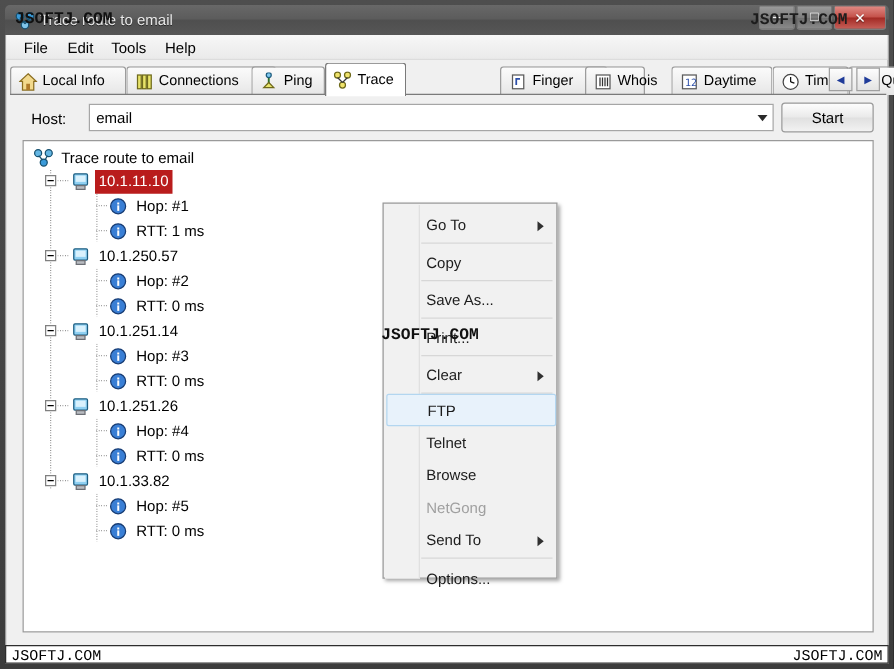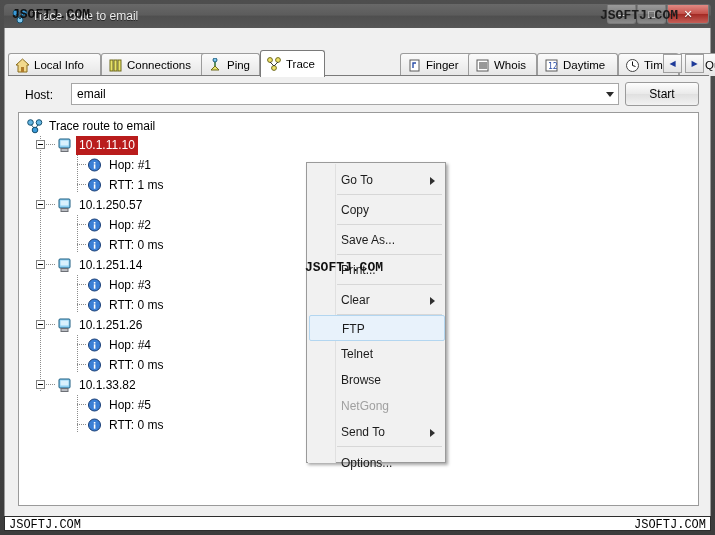--- a/index.html
+++ b/index.html
@@ -213,20 +213,26 @@
     <div class="wincontrol" id="btn-max">
       <span class="wc-glyph">□</span>
     </div>
     <div class="wincontrol" id="btn-close">
       <span class="wc-glyph">✕</span>
     </div>
   </div>
 
   <div id="client">
 
+    <div id="menubar">
+      <div class="menubar-item" style="left:8px">File</div>
+      <div class="menubar-item" style="left:43px">Edit</div>
+      <div class="menubar-item" style="left:78px">Tools</div>
+      <div class="menubar-item" style="left:121px">Help</div>
+    </div>
 
     <div id="tabstrip">
 
       <div class="tab" style="left:0px;width:93px;text-align:right;">
         <span class="ticon">
           <svg width="15" height="15" viewBox="0 0 15 15">
             <polygon points="7.5,1 14,7 12,7 12,14 3,14 3,7 1,7" fill="#f2d98c" stroke="#8a6d1f" stroke-width="1"></polygon>
             <rect x="6" y="9" width="3" height="5" fill="#b07b2a"></rect>
           </svg>
         </span>
@@ -272,21 +278,21 @@
       <div class="tab" style="left:392px;width:86px;">
         <span class="ticon">
           <svg width="15" height="15" viewBox="0 0 15 15">
             <rect x="3" y="2" width="9" height="11" fill="#fff" stroke="#5a5a5a"></rect>
             <path d="M6,10 L6,5 L9,5" fill="none" stroke="#2b4ea8" stroke-width="1.4"></path>
           </svg>
         </span>
         <span>Finger</span>
       </div>
 
-      <div class="tab" style="left:460px;width:69px;">
+      <div class="tab" style="left:460px;width:48px;">
         <span class="ticon">
           <svg width="15" height="15" viewBox="0 0 15 15">
             <rect x="2" y="2" width="11" height="11" fill="#fff" stroke="#5a5a5a"></rect>
             <line x1="5" y1="4" x2="5" y2="11" stroke="#333"></line>
             <line x1="7" y1="4" x2="7" y2="11" stroke="#333"></line>
             <line x1="9" y1="4" x2="9" y2="11" stroke="#333"></line>
             <line x1="11" y1="4" x2="11" y2="11" stroke="#333"></line>
           </svg>
         </span>
         <span>Whois</span>

